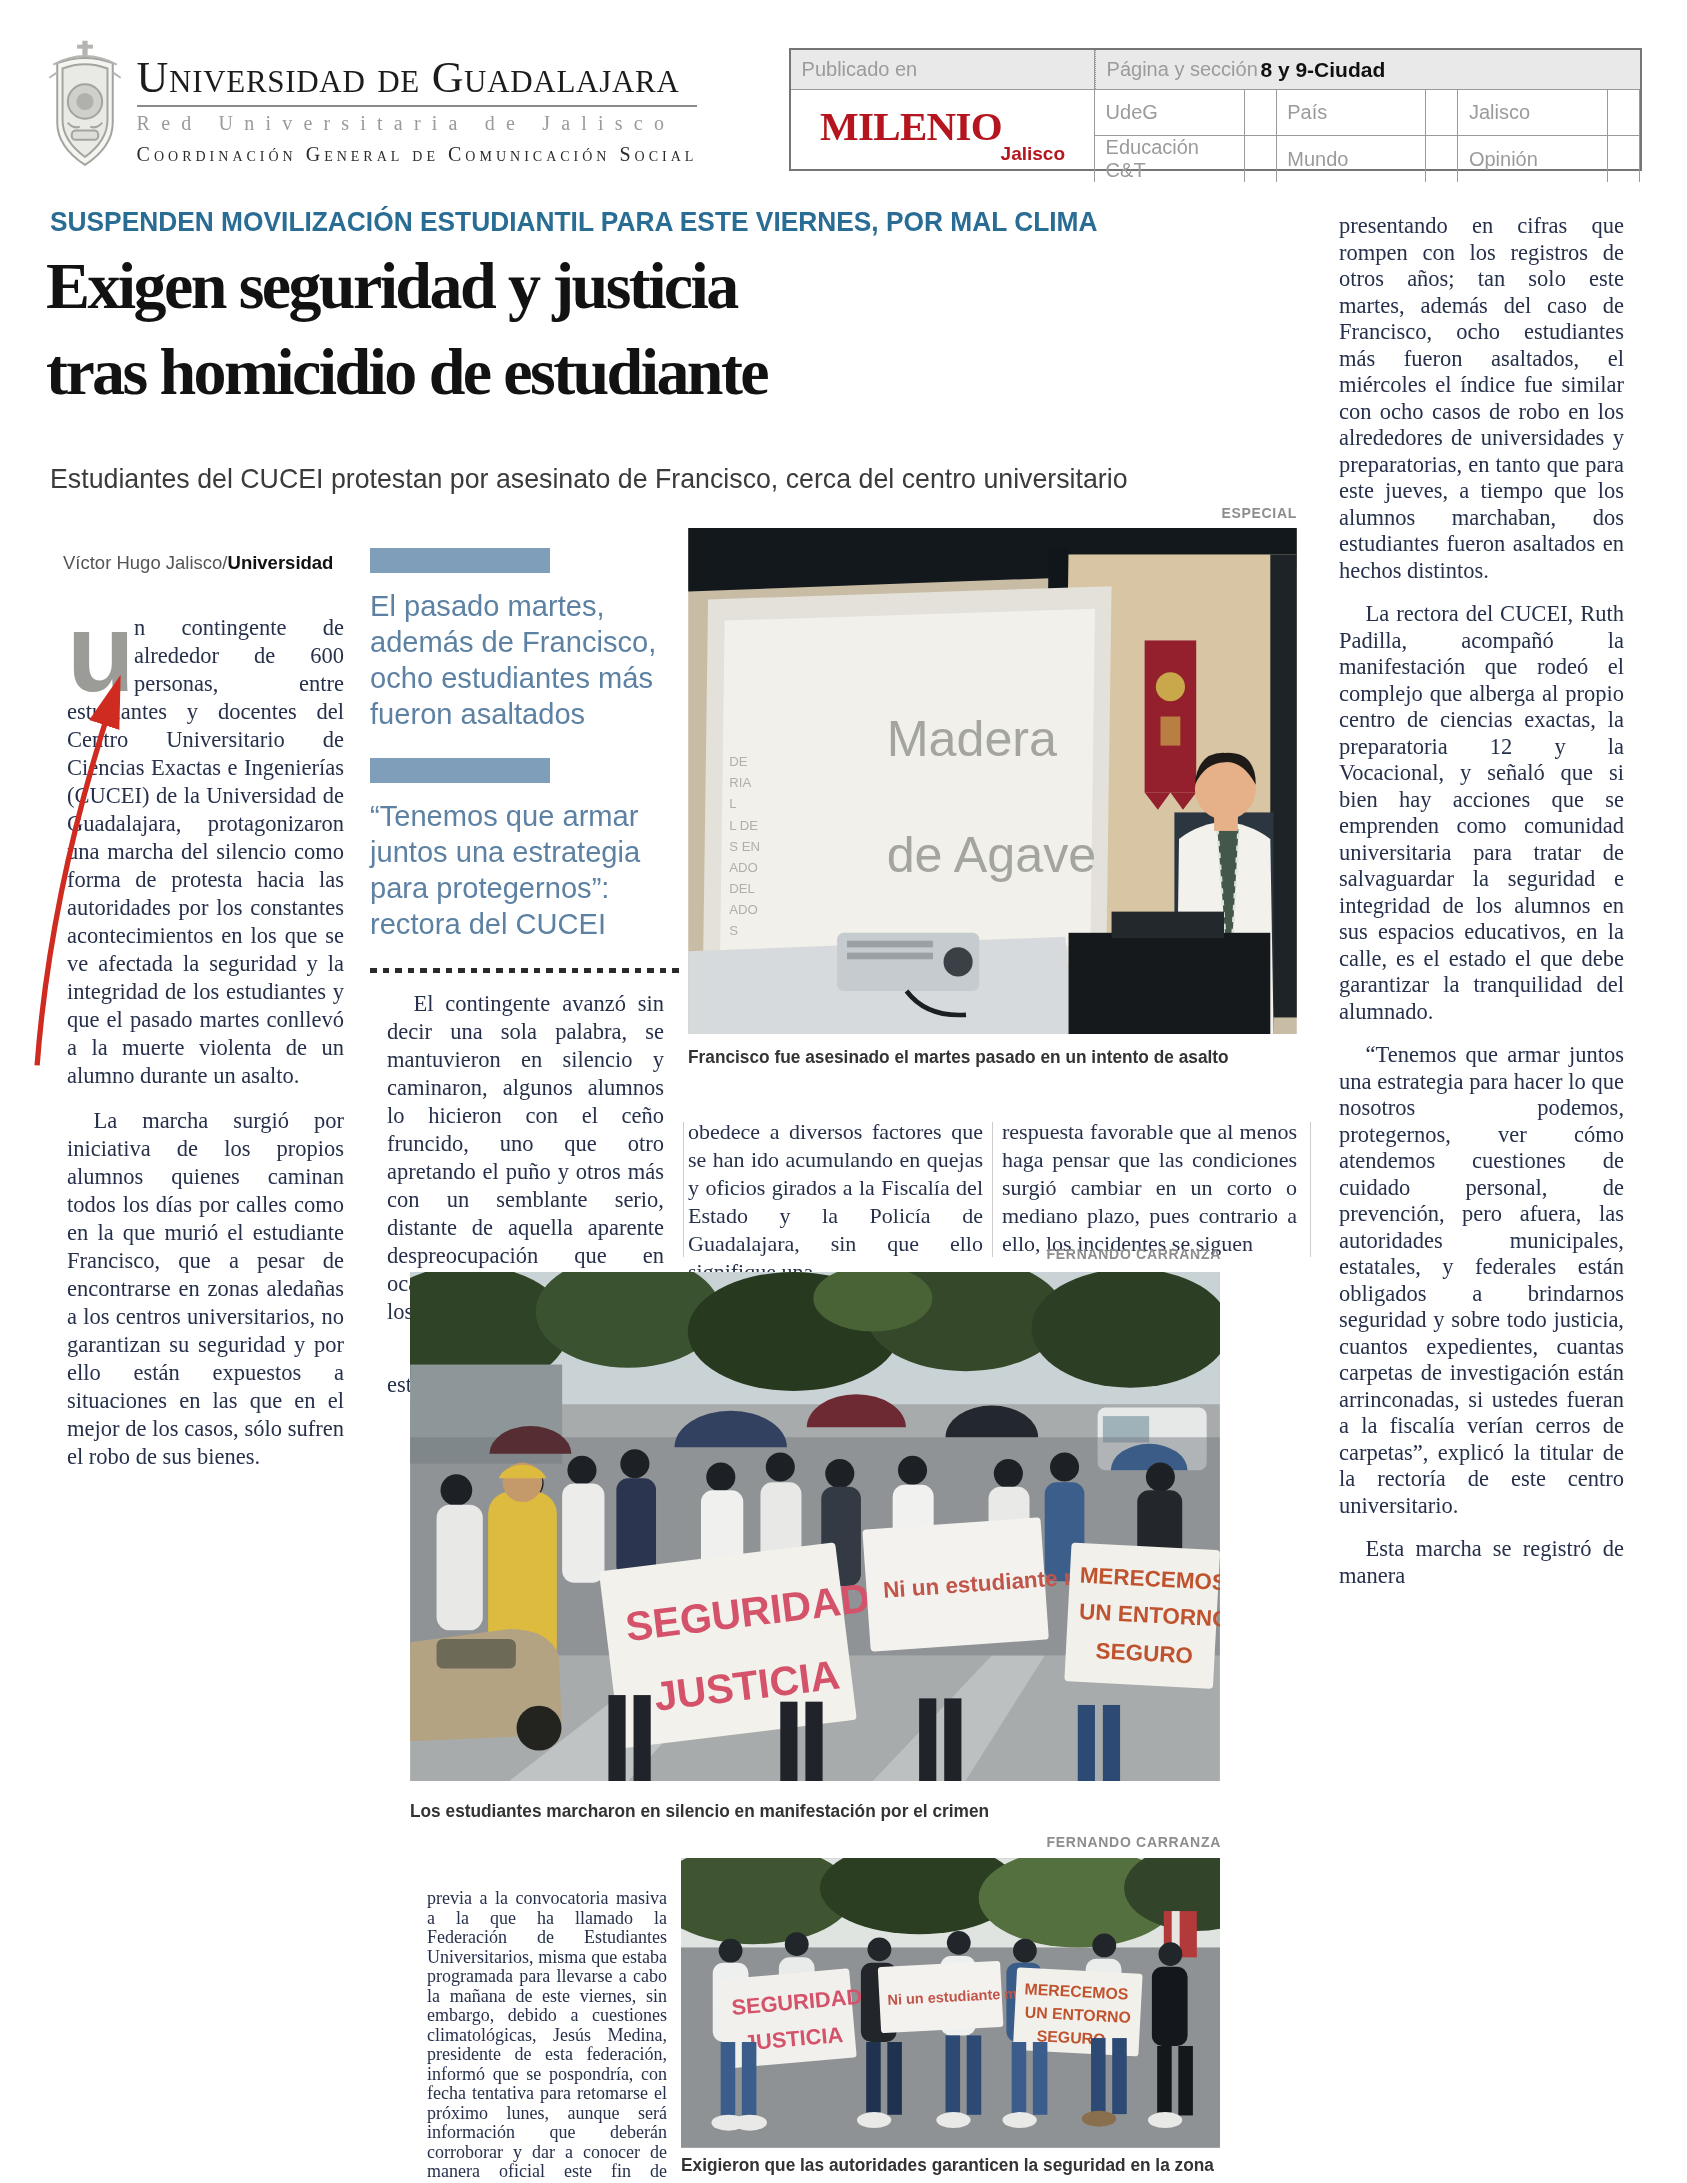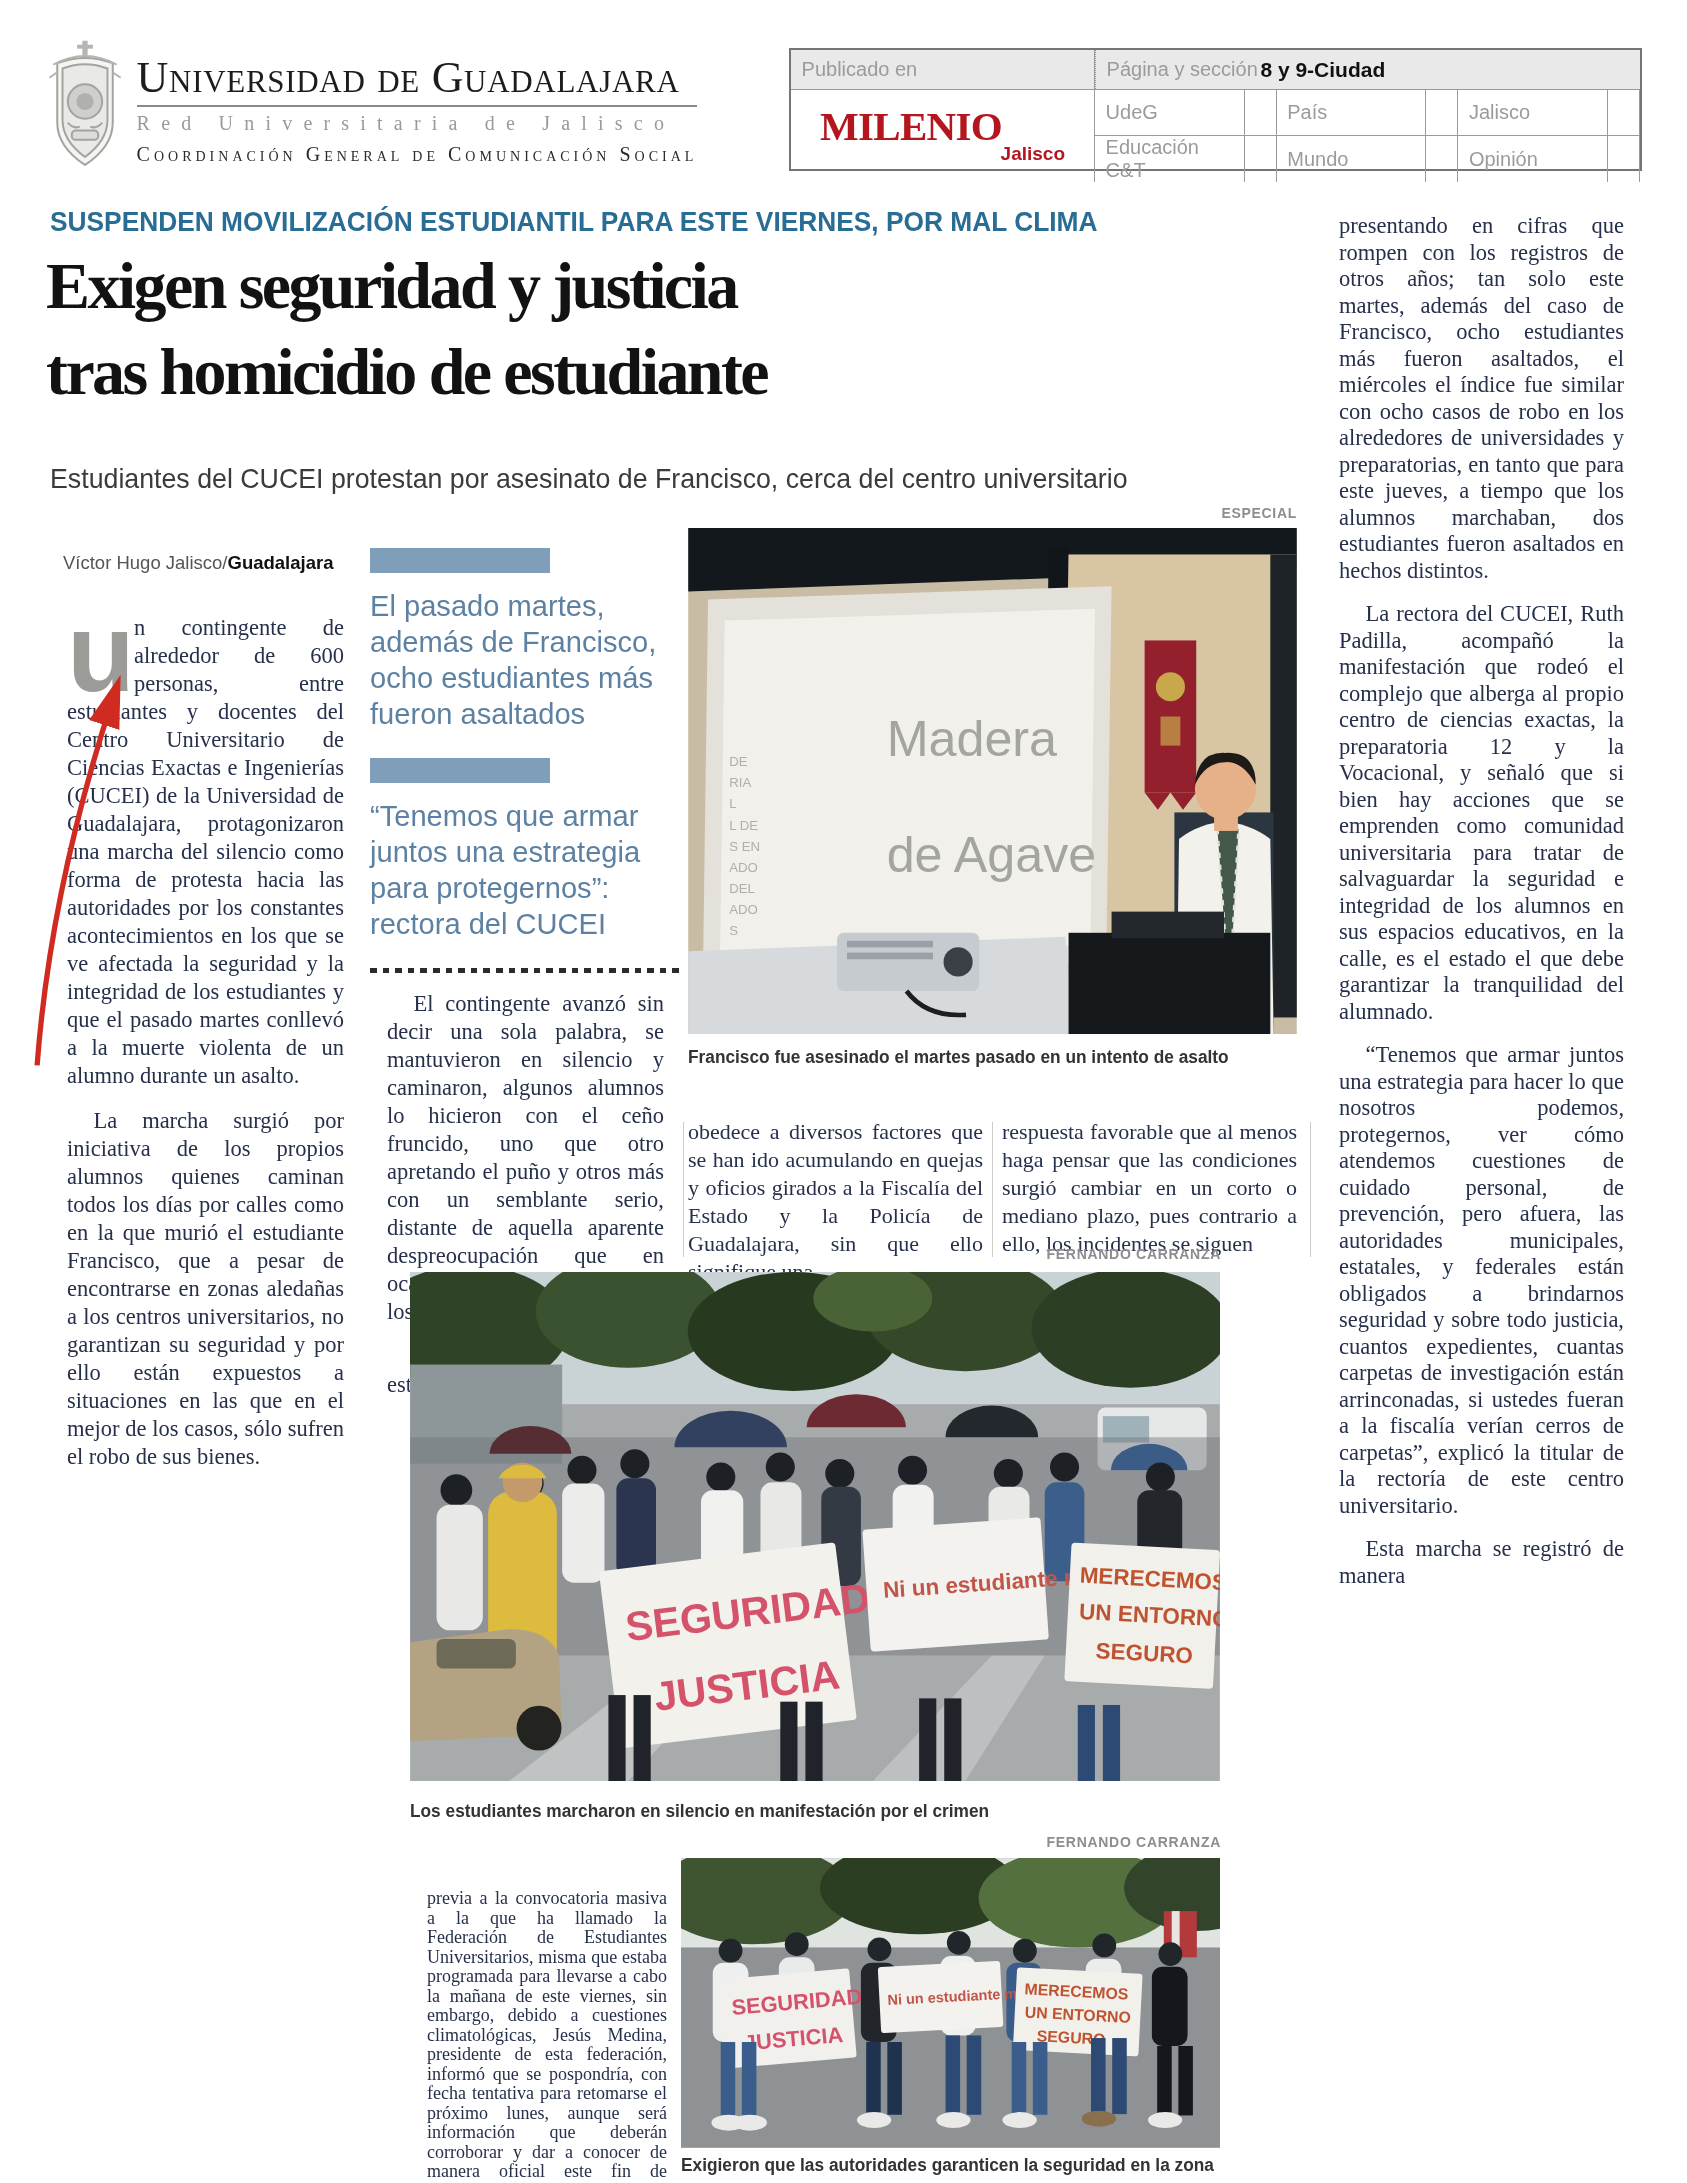--- a/index.html
+++ b/index.html
@@ -146,21 +146,21 @@
     </div>
   </div>
 
   <div class="abs kicker">SUSPENDEN MOVILIZACIÓN ESTUDIANTIL PARA ESTE VIERNES, POR MAL CLIMA</div>
   <div class="abs headline">
     <div>Exigen seguridad y justicia</div>
     <div>tras homicidio de estudiante</div>
   </div>
   <div class="abs subhead">Estudiantes del CUCEI protestan por asesinato de Francisco, cerca del centro universitario</div>
   <div class="abs byline">
-    <span>Víctor Hugo Jalisco/</span><b>Guadalajara</b>
+    <span>Víctor Hugo Jalisco/</span><b>Universidad</b>
   </div>
 
   <div class="abs bodycol col1">
     <p>
       <span class="dropcap-box"><span class="dropcap">u</span></span><span>n contingente de alrededor de 600 personas, entre estudiantes y docentes del Centro Universitario de Ciencias Exactas e Ingenierías (CUCEI) de la Universidad de Guadalajara, protagonizaron una marcha del silencio como forma de protesta hacia las autoridades por los constantes acontecimientos en los que se ve afectada la seguridad y la integridad de los estudiantes y que el pasado martes conllevó a la muerte violenta de un alumno durante un asalto.</span>
     </p>
     <p class="ind">La marcha surgió por iniciativa de los propios alumnos quienes caminan todos los días por calles como en la que murió el estudiante Francisco, que a pesar de encontrarse en zonas aledañas a los centros universitarios, no garantizan su seguridad y por ello están expuestos a situaciones en las que en el mejor de los casos, sólo sufren el robo de sus bienes.</p>
   </div>
 
   <svg class="abs annot" style="left:12px;top:672px;" width="152" height="410" viewBox="0 0 230 620">

